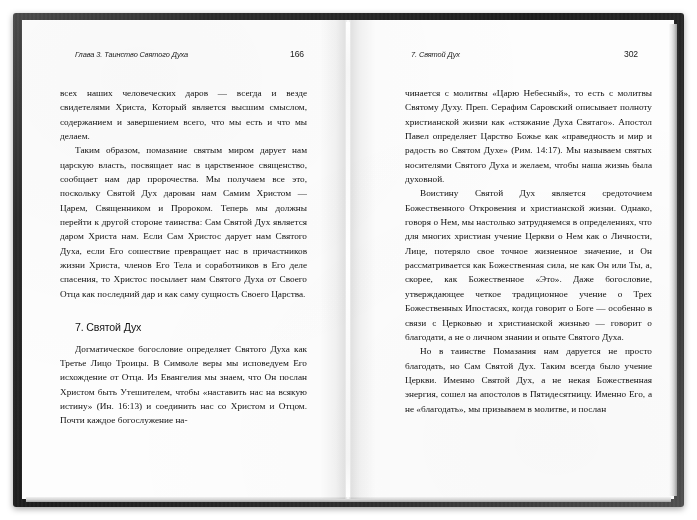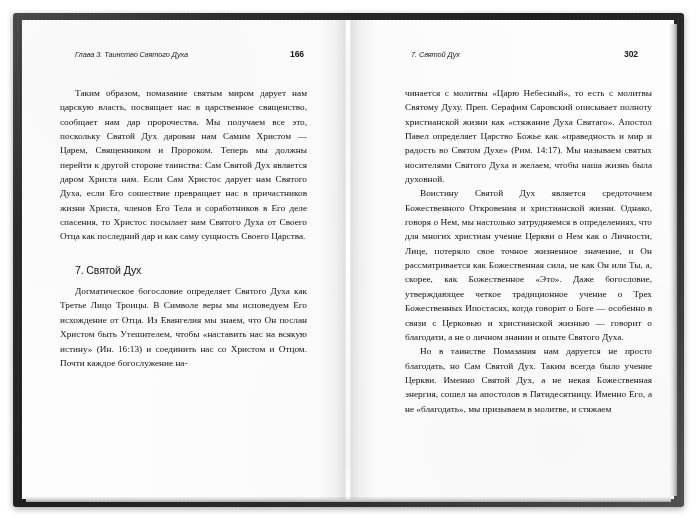--- a/index.html
+++ b/index.html
@@ -126,21 +126,21 @@
   .page-right .running-head { left: 22px; right: 36px; }
 
   .running-head .rh-title {
     font-style: italic;
     font-weight: 400;
     white-space: nowrap;
     padding-left: 15px;
   }
   .running-head .rh-folio {
     font-style: normal;
-    font-weight: 700;
+    font-weight: 400;
     font-size: 8.6px;
   }
 
   .column {
     position: absolute;
     top: 66px;
     left: 38px;
     width: 247px;
     font-family: "Liberation Serif", serif;
     font-size: 9.25px;
@@ -194,38 +194,39 @@
   <div class="page-edge-bottom"></div>
 
   <div class="page page-left">
 
     <div class="running-head">
       <span class="rh-title">Глава 3. Таинство Святого Духа</span>
       <span class="rh-folio">166</span>
     </div>
 
     <div class="column">
+      <p class="no-indent">всех наших человеческих даров — всегда и везде свидетелями Христа, Который является высшим смыслом, содержанием и завершением всего, что мы есть и что мы делаем.</p>
       <p>Таким образом, помазание святым миром дарует нам царскую власть, посвящает нас в царственное священство, сообщает нам дар пророчества. Мы получаем все это, поскольку Святой Дух дарован нам Самим Христом — Царем, Священником и Пророком. Теперь мы должны перейти к другой стороне таинства: Сам Святой Дух является даром Христа нам. Если Сам Христос дарует нам Святого Духа, если Его сошествие превращает нас в причастников жизни Христа, членов Его Тела и соработников в Его деле спасения, то Христос посылает нам Святого Духа от Своего Отца как последний дар и как саму сущность Своего Царства.</p>
 
       <h2 class="section-title">7. Святой Дух</h2>
 
       <p>Догматическое богословие определяет Святого Духа как Третье Лицо Троицы. В Символе веры мы исповедуем Его исхождение от Отца. Из Евангелия мы знаем, что Он послан Христом быть Утешителем, чтобы «наставить нас на всякую истину» (Ин. 16:13) и соединить нас со Христом и Отцом. Почти каждое богослужение на-</p>
     </div>
   </div>
 
   <div class="page page-right">
 
     <div class="running-head">
       <span class="rh-title">7. Святой Дух</span>
       <span class="rh-folio">302</span>
     </div>
 
     <div class="column">
       <p class="no-indent">чинается с молитвы «Царю Небесный», то есть с молитвы Святому Духу. Преп. Серафим Саровский описывает полноту христианской жизни как «стяжание Духа Святаго». Апостол Павел определяет Царство Божье как «праведность и мир и радость во Святом Духе» (Рим. 14:17). Мы называем святых носителями Святого Духа и желаем, чтобы наша жизнь была духовной.</p>
       <p>Воистину Святой Дух является средоточием Божественного Откровения и христианской жизни. Однако, говоря о Нем, мы настолько затрудняемся в определениях, что для многих христиан учение Церкви о Нем как о Личности, Лице, потеряло свое точное жизненное значение, и Он рассматривается как Божественная сила, не как Он или Ты, а, скорее, как Божественное «Это». Даже богословие, утверждающее четкое традиционное учение о Трех Божественных Ипостасях, когда говорит о Боге — особенно в связи с Церковью и христианской жизнью — говорит о благодати, а не о личном знании и опыте Святого Духа.</p>
-      <p>Но в таинстве Помазания нам даруется не просто благодать, но Сам Святой Дух. Таким всегда было учение Церкви. Именно Святой Дух, а не некая Божественная энергия, сошел на апостолов в Пятидесятницу. Именно Его, а не «благодать», мы призываем в молитве, и стяжаем</p>
+      <p>Но в таинстве Помазания нам даруется не просто благодать, но Сам Святой Дух. Таким всегда было учение Церкви. Именно Святой Дух, а не некая Божественная энергия, сошел на апостолов в Пятидесятницу. Именно Его, а не «благодать», мы призываем в молитве, и послан</p>
     </div>
   </div>
 
   <div class="gutter"></div>
   <div class="gutter-crease"></div>
 
 </div>
 
 </body></html>

